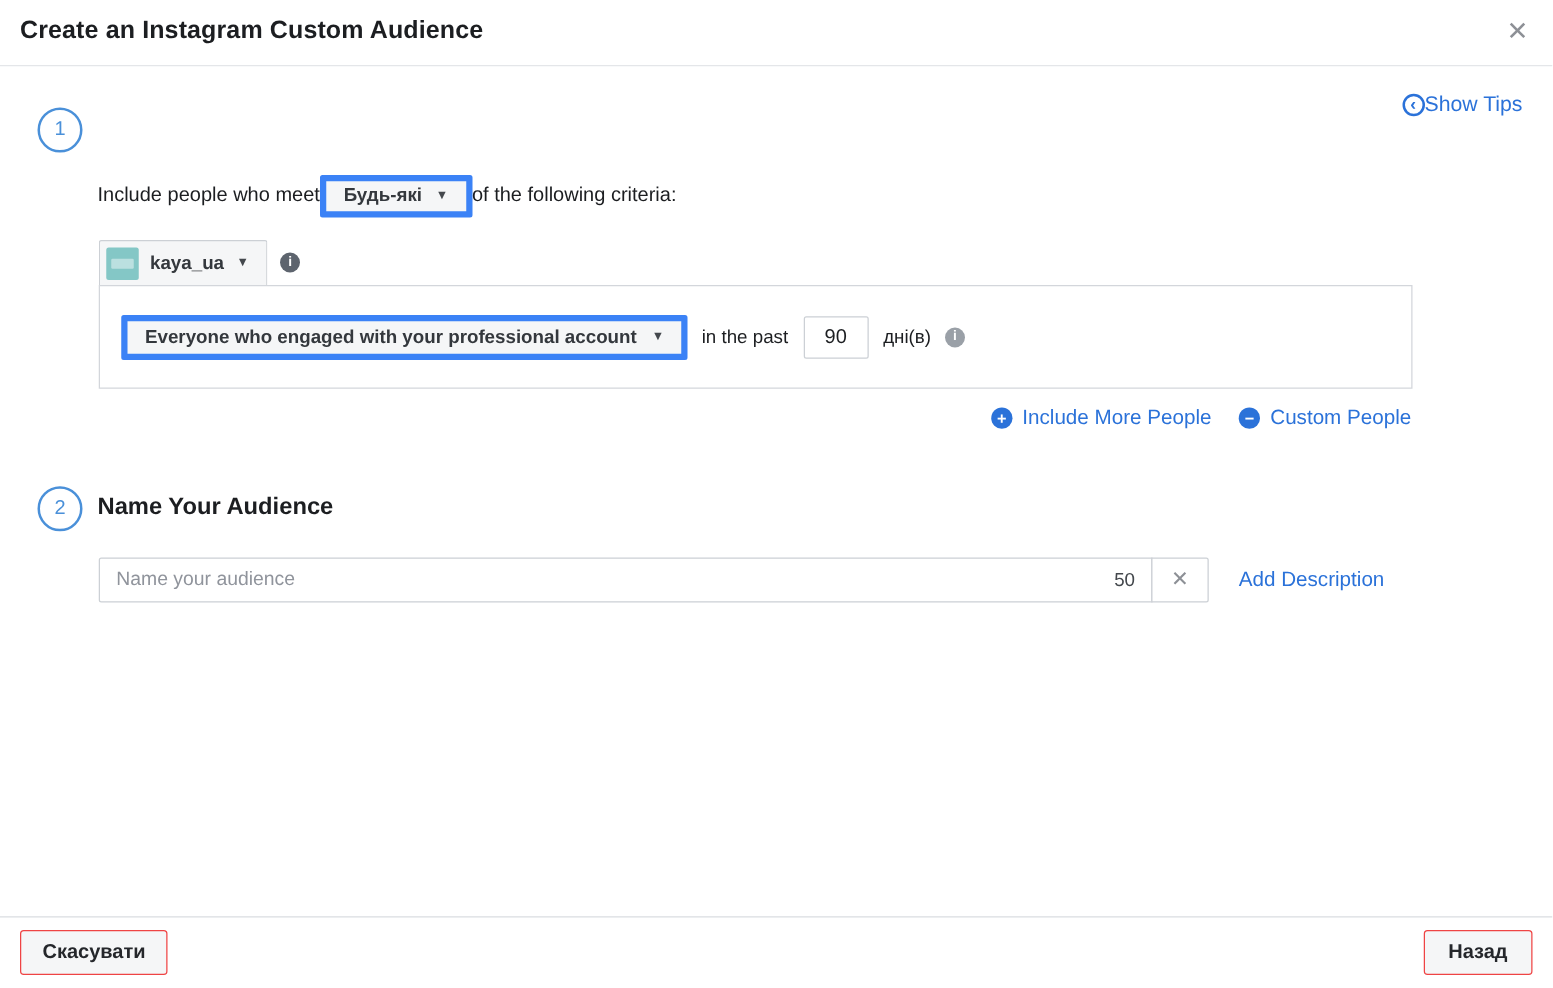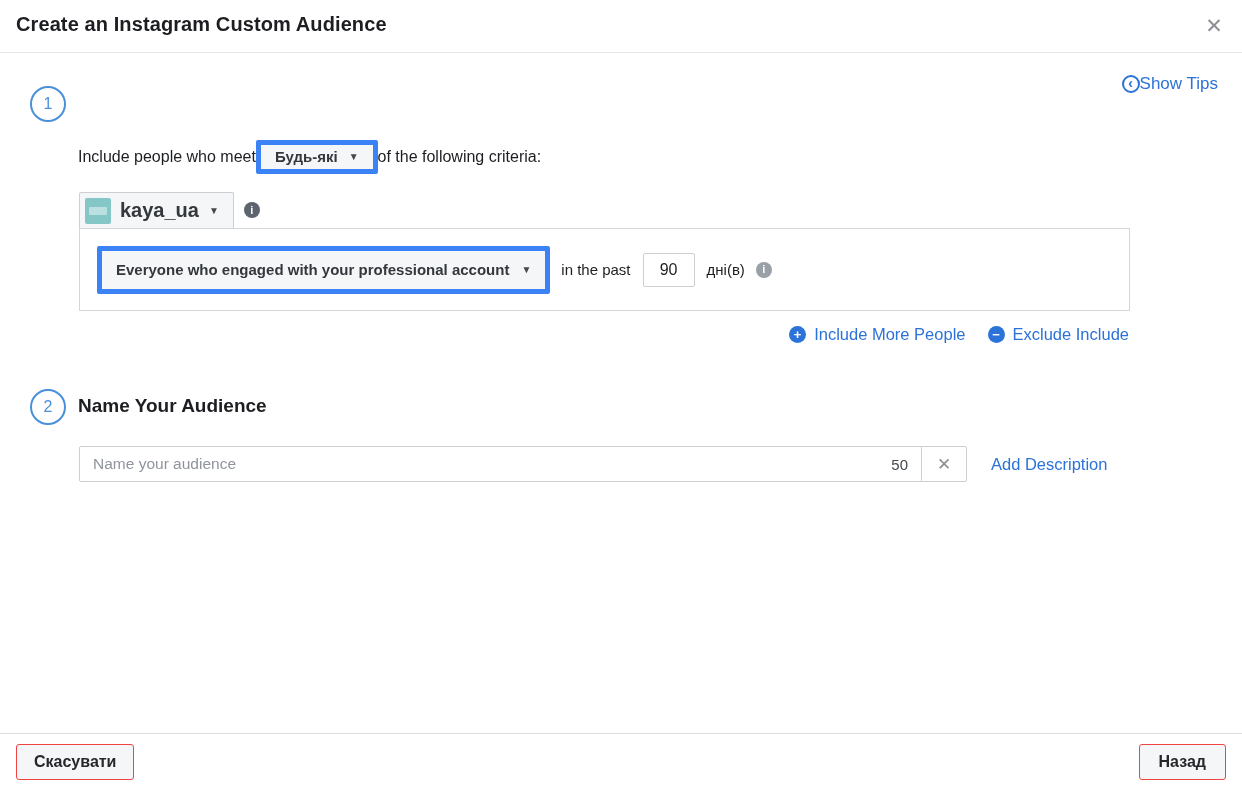--- a/index.html
+++ b/index.html
@@ -40,31 +40,31 @@
     font-family:inherit; font-size:15px; font-weight:700; color:#34383d; cursor:pointer; }
   .match-btn { height:34px; padding:0 14px; gap:11px; }
   .caret { font-size:10px; color:#44484d; line-height:1; }
 
   
   .account-row { position:absolute; left:79px; top:192px; display:flex; align-items:center; }
   .account-tab { height:36px; background:#f5f6f7; border:1px solid #ccd0d5; border-bottom:none; border-radius:2px 2px 0 0;
     display:flex; align-items:center; padding:0 14px 0 5px; cursor:pointer; }
   .avatar { width:26px; height:26px; background:#84c7c6; border-radius:2px; margin-right:9px; position:relative; }
   .avatar-inner { position:absolute; left:4px; top:9px; width:18px; height:8px; background:rgba(255,255,255,.45); border-radius:1px; }
-  .account-name { font-size:20px; font-weight:700; color:#34383d; }
+  .account-name { font-size:15px; font-weight:700; color:#34383d; }
   .account-tab .caret { margin-left:10px; }
   .info-icon { width:16px; height:16px; border-radius:50%; background:#5d646e; color:#fff; font-size:11px; font-weight:700;
     display:inline-flex; align-items:center; justify-content:center; cursor:pointer; line-height:1; }
   .info-dark { margin-left:10px; }
   .info-light { background:#9aa0a7; }
 
   
   .criteria-panel { position:absolute; left:79px; top:228px; width:1051px; height:83px; border:1px solid #d3d6db;
     background:#fff; display:flex; align-items:center; padding-left:17px; gap:11px; }
-  .engagement-btn { height:48px; padding:0 14px; gap:12px; }
+  .engagement-btn { height:36px; padding:0 14px; gap:12px; }
   .panel-label { font-size:15px; color:#1c1e21; }
   .days-input { width:52px; height:34px; border:1px solid #ccd0d5; border-radius:2px; text-align:center;
     font-size:16px; font-family:inherit; color:#1c1e21; margin:0 1px; }
 
   
   .links-row { position:absolute; top:325px; right:113px; display:flex; align-items:center; gap:22px; }
   .blue-link { display:inline-flex; align-items:center; color:#2b72d9; font-size:16.5px; text-decoration:none; cursor:pointer; }
   .pm-icon { width:17px; height:17px; border-radius:50%; background:#2b72d9; color:#fff; font-size:13px; font-weight:700;
     display:inline-flex; align-items:center; justify-content:center; margin-right:8px; line-height:1; padding-bottom:1px; }
 
@@ -136,21 +136,21 @@
     <span class="info-icon info-light">i</span>
   </div>
 
   <div class="links-row">
     <a class="blue-link">
       <span class="pm-icon">+</span>
       <span>Include More People</span>
     </a>
     <a class="blue-link">
       <span class="pm-icon">−</span>
-      <span>Exclude Include</span>
+      <span>Custom People</span>
     </a>
   </div>
 
   <div class="step-circle step2-circle">2</div>
   <div class="step-heading step2-heading">Name Your Audience</div>
 
   <div class="name-row">
     <div class="name-input-wrap">
       <input class="name-input" placeholder="Name your audience" style="">
       <span class="char-counter">50</span>

